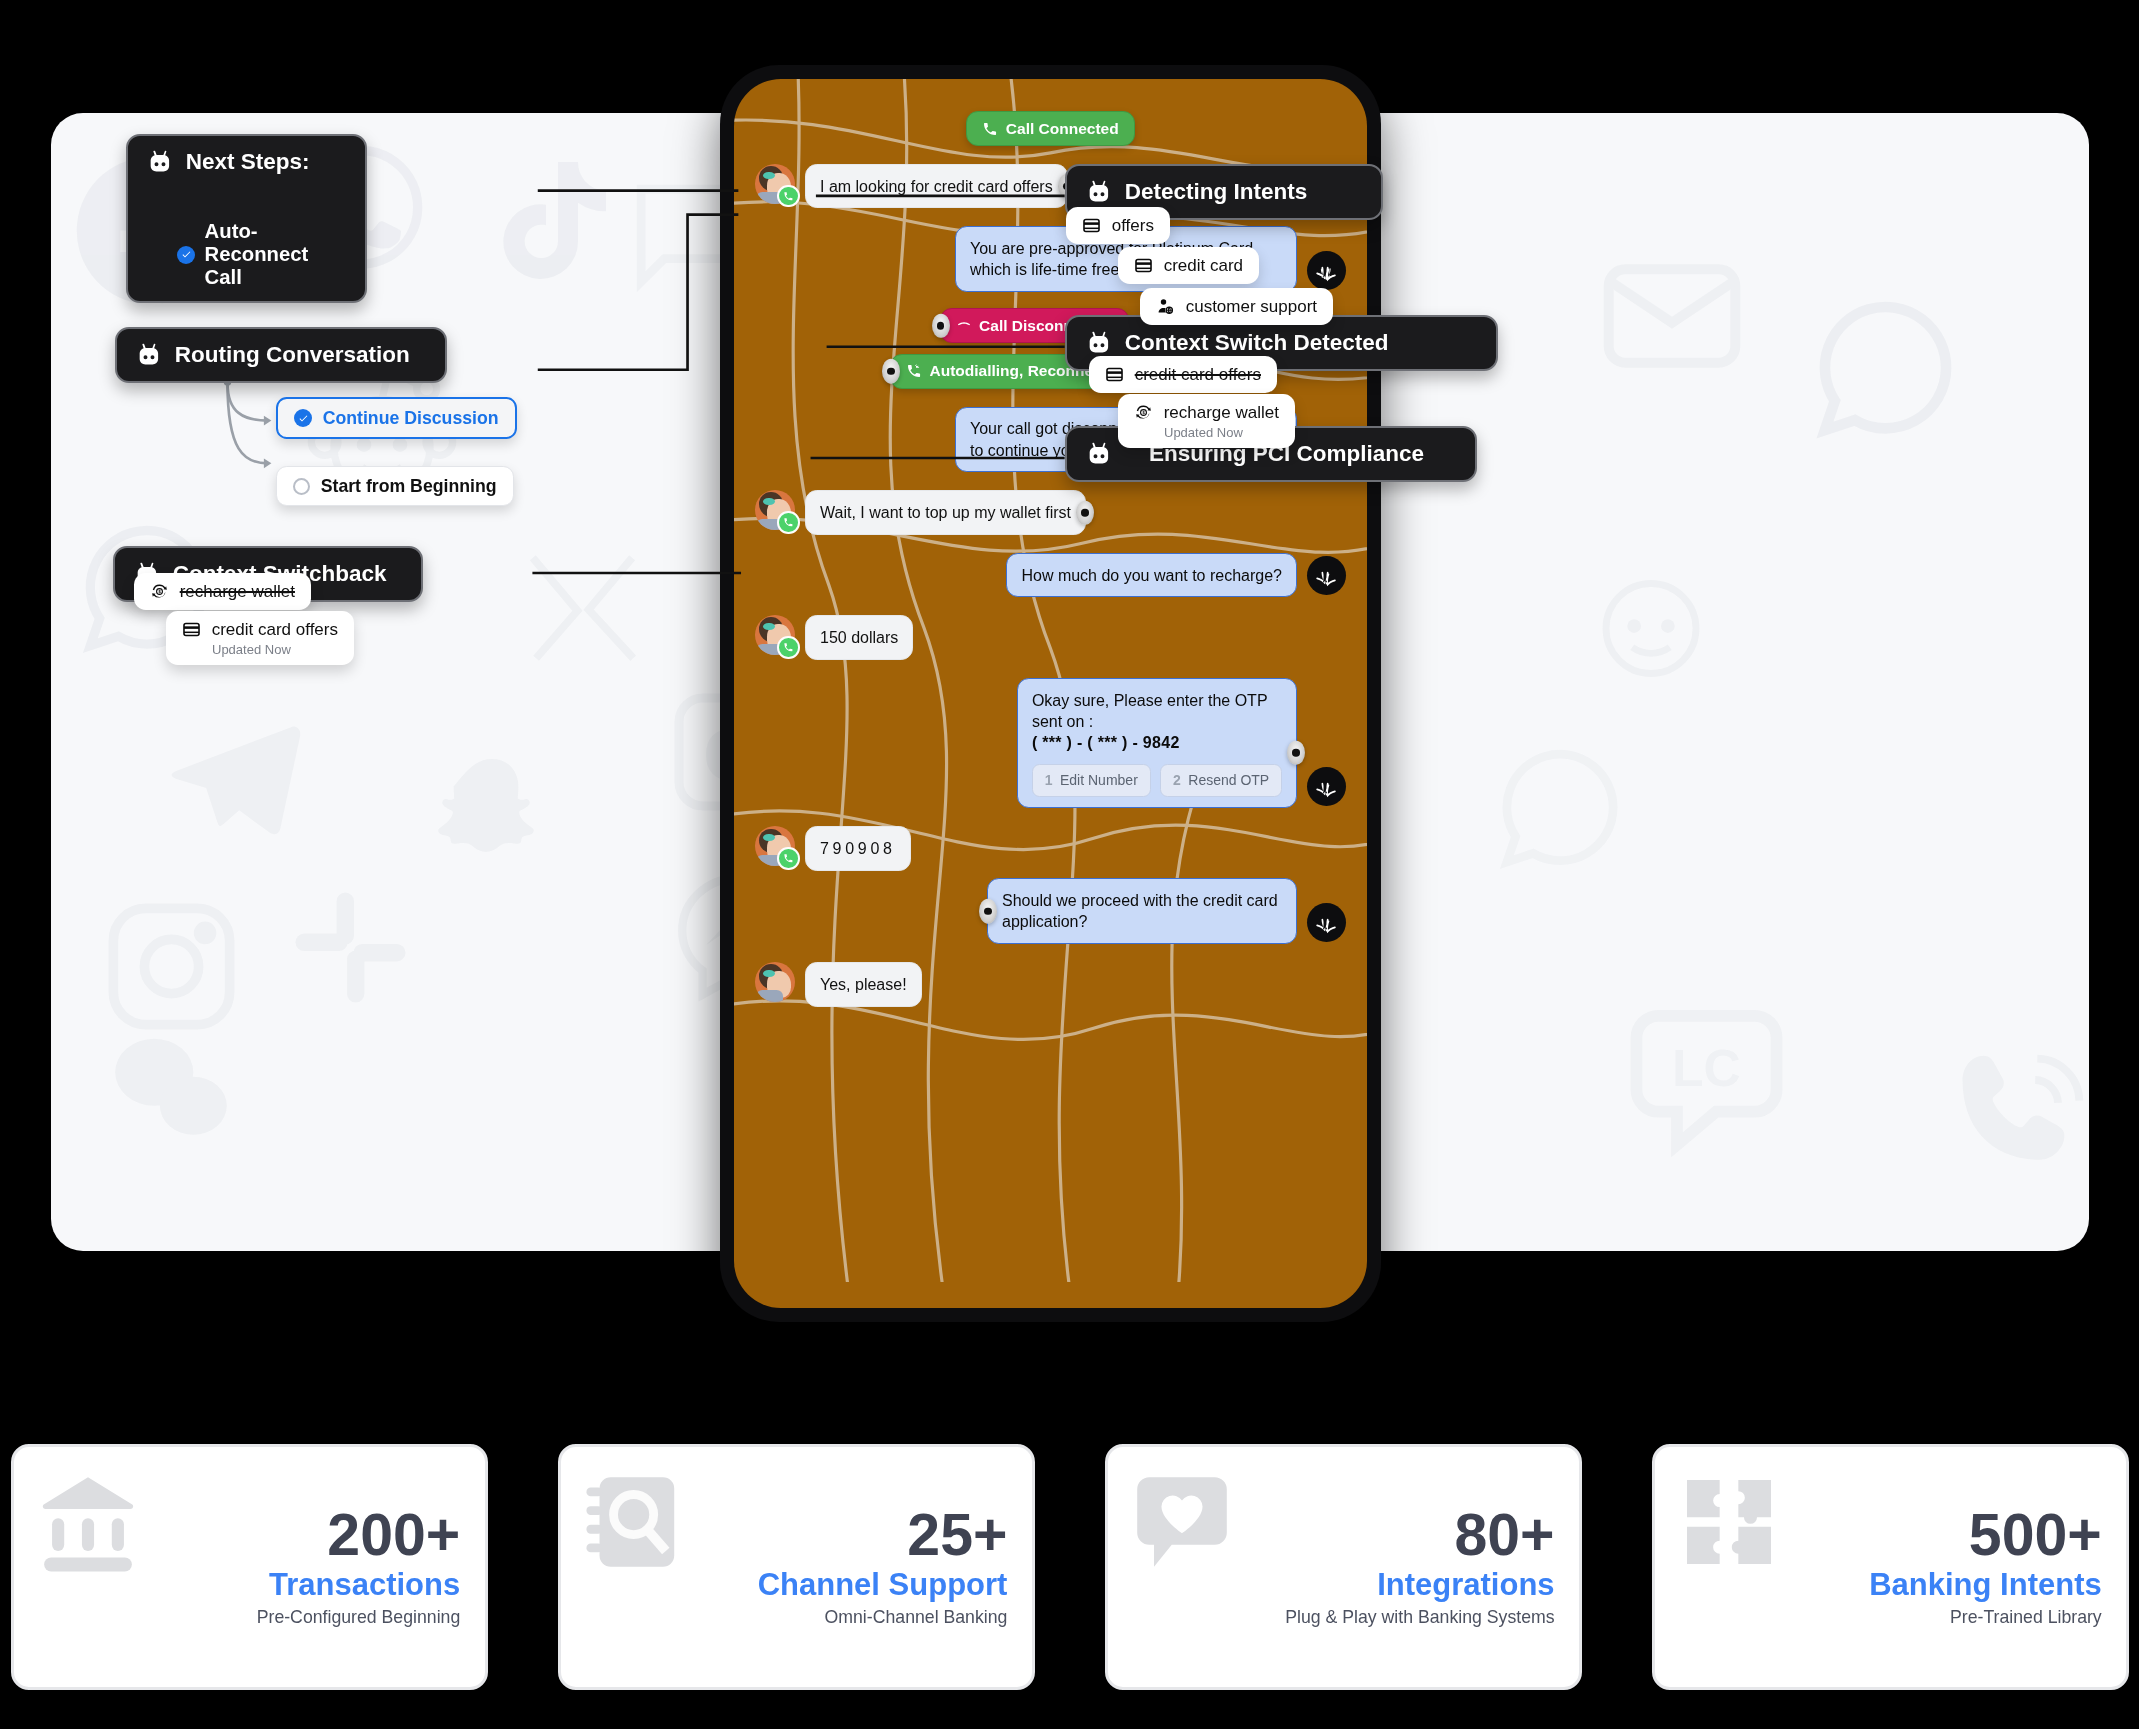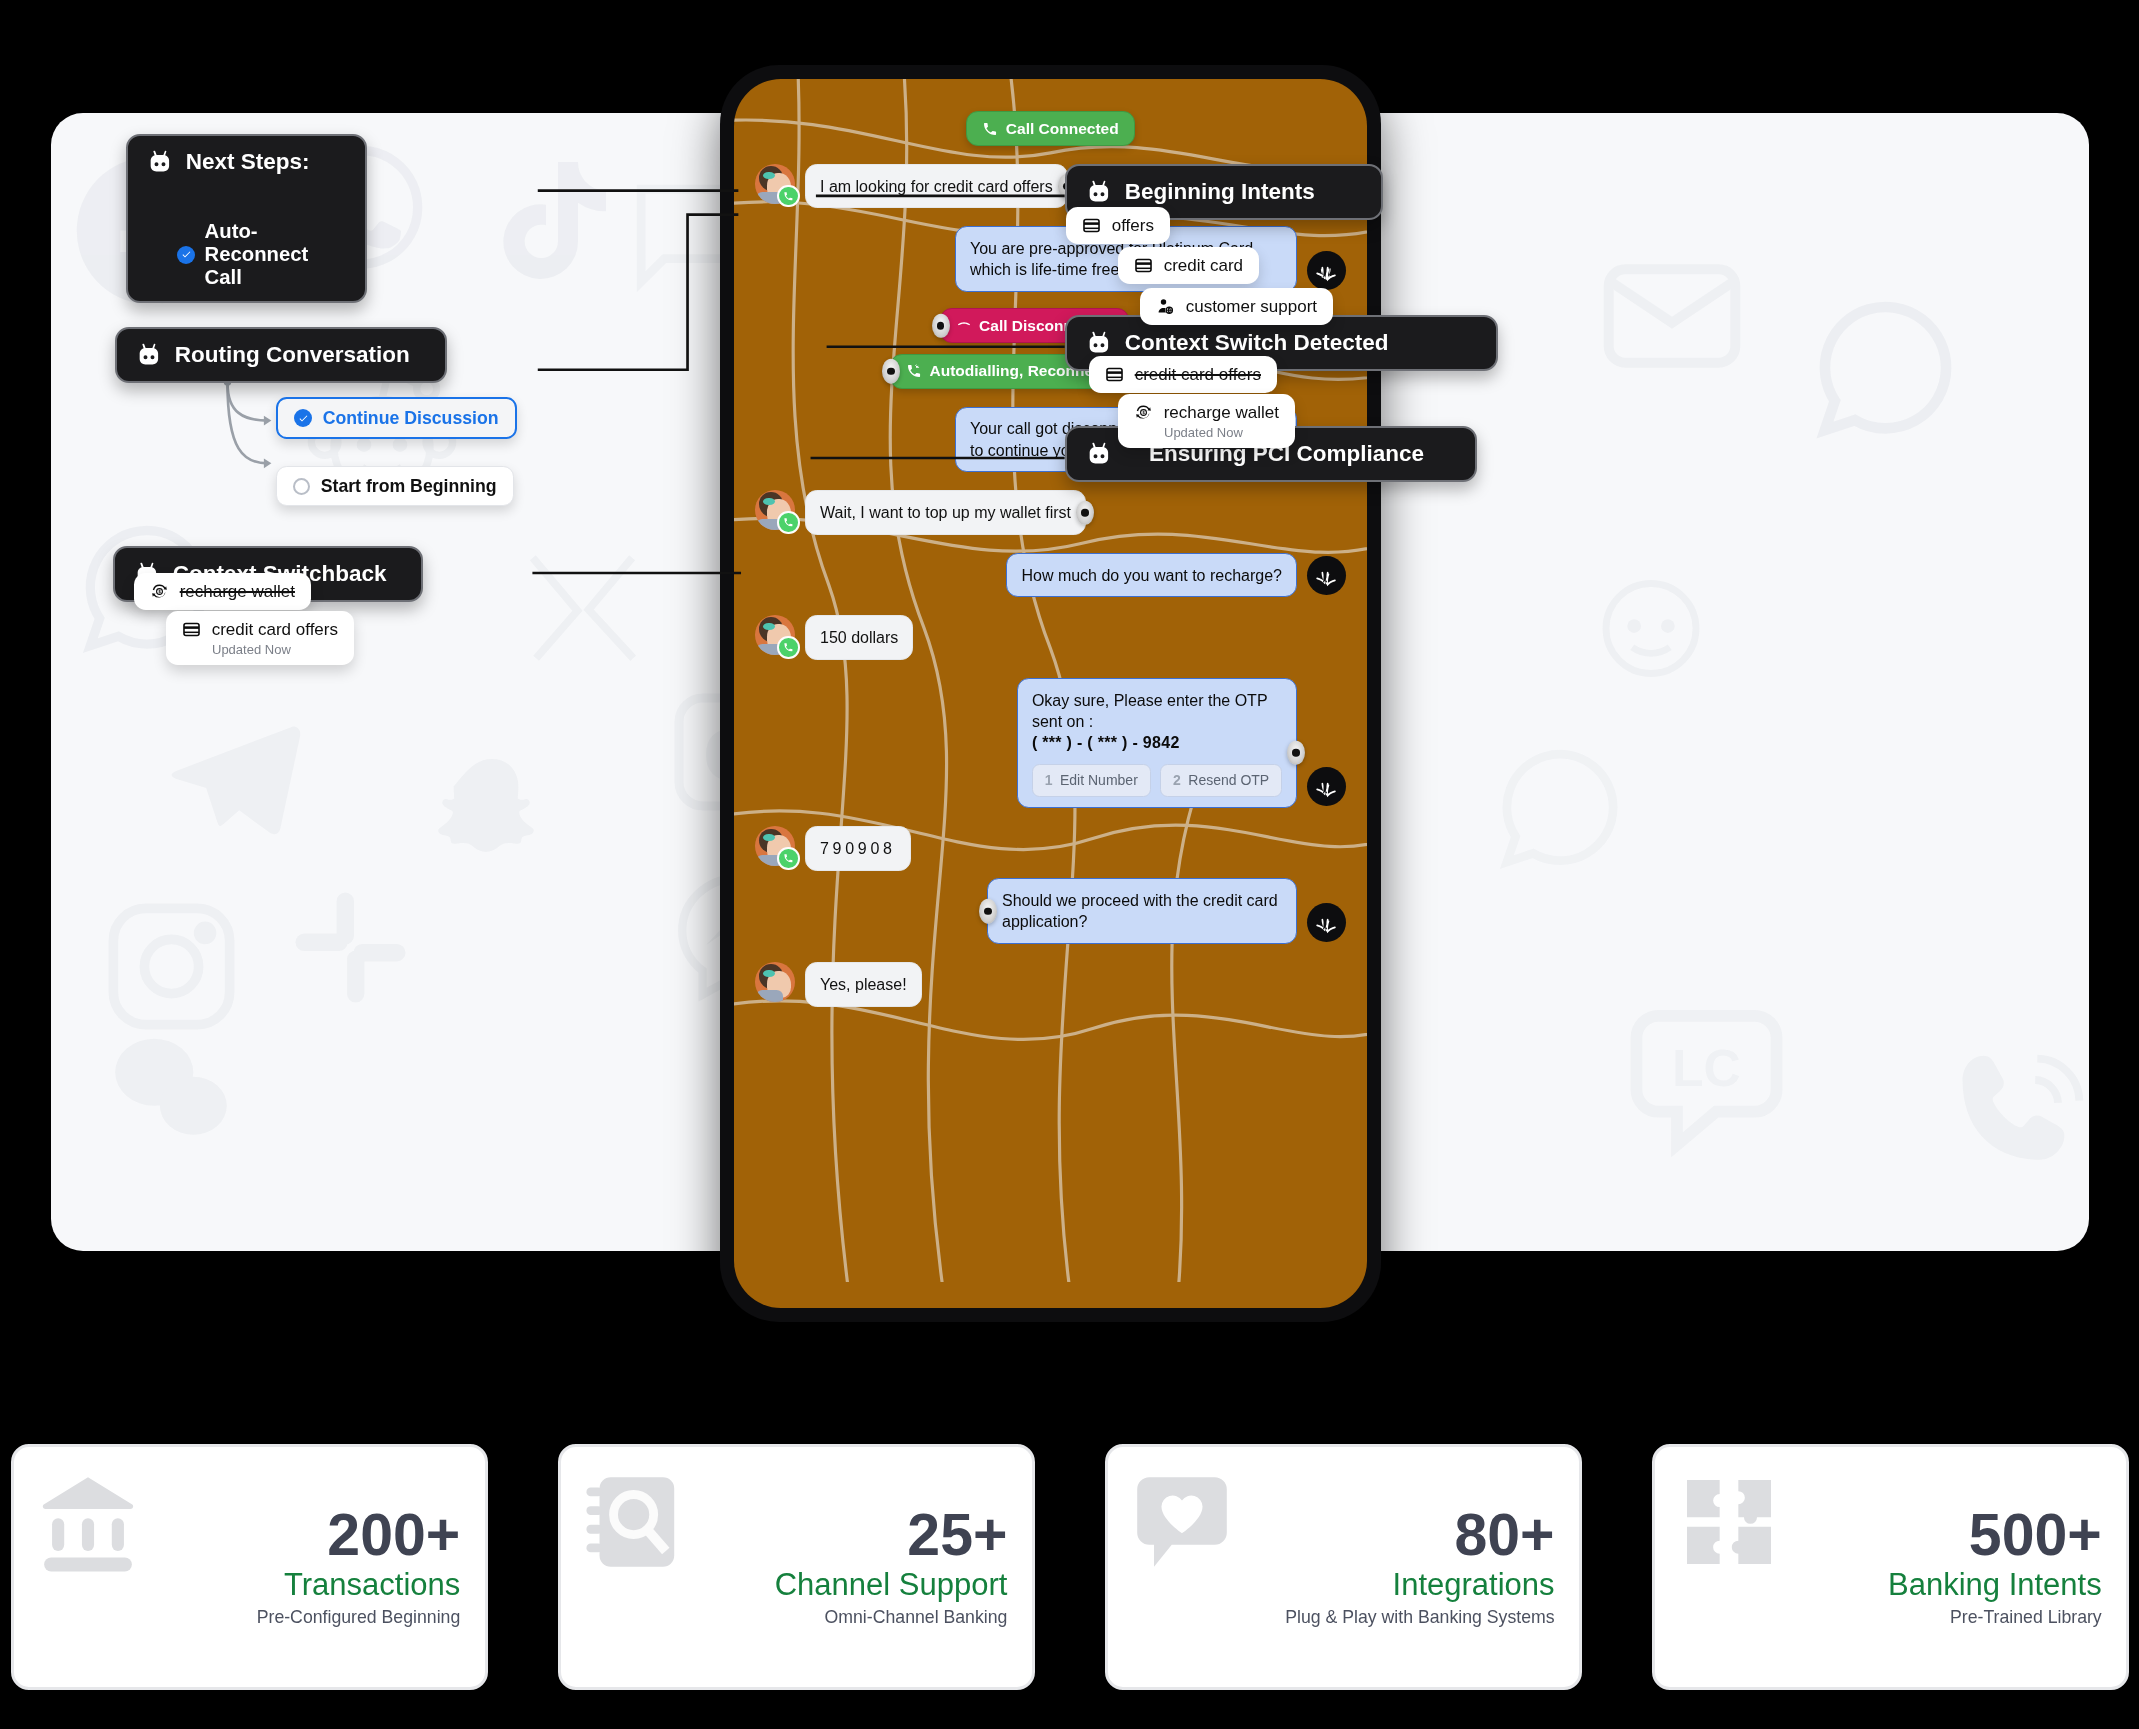--- a/index.html
+++ b/index.html
@@ -182,21 +182,21 @@
   .stat {
     flex:1; background:#fff; border-radius: 18px;
     border: 3.2px solid #e6e7ea;
     position:relative; overflow:hidden;
     display:flex; flex-direction:column; justify-content:center;
     align-items:flex-end; padding: 13px 24.6px 13px 0;
   }
   .stat .sico { position:absolute; left: 18px; top: 19px; width: 112px; height: 112px; }
   .stat .sico svg { width:100%; height:100%; fill:#dcdde0; }
   .stat .num { font-size: 59px; font-weight: 800; color:#3f4352; line-height:1; }
-  .stat .lbl { font-size: 31px; font-weight: 400; color:#15803d; margin-top: 4.3px; line-height:1; }
+  .stat .lbl { font-size: 31px; font-weight: 700; color:#3b82f6; margin-top: 4.3px; line-height:1; }
   .stat .sublbl { font-size: 17.7px; color:#4c5160; margin-top: 6.4px; }
 </style>
 </head>
 <body>
 
 <div id="stage">
 
   <div class="wm" style="left:10.7px;top:29px;">
     <svg width="177" height="177" viewBox="0 0 24 24">
         <path fill="#ebedf1" d="M22 12a10 10 0 1 0-11.6 9.9v-7H7.9V12h2.5V9.8c0-2.5 1.5-3.9 3.8-3.9 1.1 0 2.2.2 2.2.2v2.4h-1.3c-1.2 0-1.6.8-1.6 1.6V12h2.8l-.4 2.9h-2.4v7A10 10 0 0 0 22 12Z"></path>
@@ -429,21 +429,21 @@
     </span>
     <span class="updated">Updated Now</span>
   </div>
 
   <div class="callout" style="left:1014px; top:51px; width:318px;">
     <span class="bot-ico">
       <svg viewBox="0 0 24 24">
           <path d="M7 2.4c.4-.2.8 0 .9.4l1.2 3.3h5.8l1.2-3.3c.1-.4.5-.6.9-.4.4.1.6.5.4.9l-1 2.9c2 .6 3.4 2.3 3.4 4.4v4.9c0 2.6-2.2 4.7-4.9 4.7H8.9C6.2 20.2 4 18.1 4 15.5v-4.9c0-2.1 1.4-3.8 3.4-4.4l-1-2.9c-.2-.4 0-.8.4-.9ZM9 12.3a1.7 1.7 0 1 0 0 3.4 1.7 1.7 0 0 0 0-3.4Zm6 0a1.7 1.7 0 1 0 0 3.4 1.7 1.7 0 0 0 0-3.4Z"></path>
         </svg>
     </span>
-    <span class="ctitle">Beginning Intents</span>
+    <span class="ctitle">Detecting Intents</span>
   </div>
   <div class="chip" style="left:1015px; top:94px;">
     <span class="cico">
       <svg viewBox="0 0 24 24">
           <rect x="2.5" y="4.5" width="19" height="15" rx="2.5" fill="none" stroke="#0b0b0b" stroke-width="2"></rect>
           <rect x="2.5" y="8" width="19" height="3.2"></rect>
           <rect x="2.5" y="14.6" width="19" height="1.9"></rect>
         </svg>
     </span>
     <span>offers</span>

